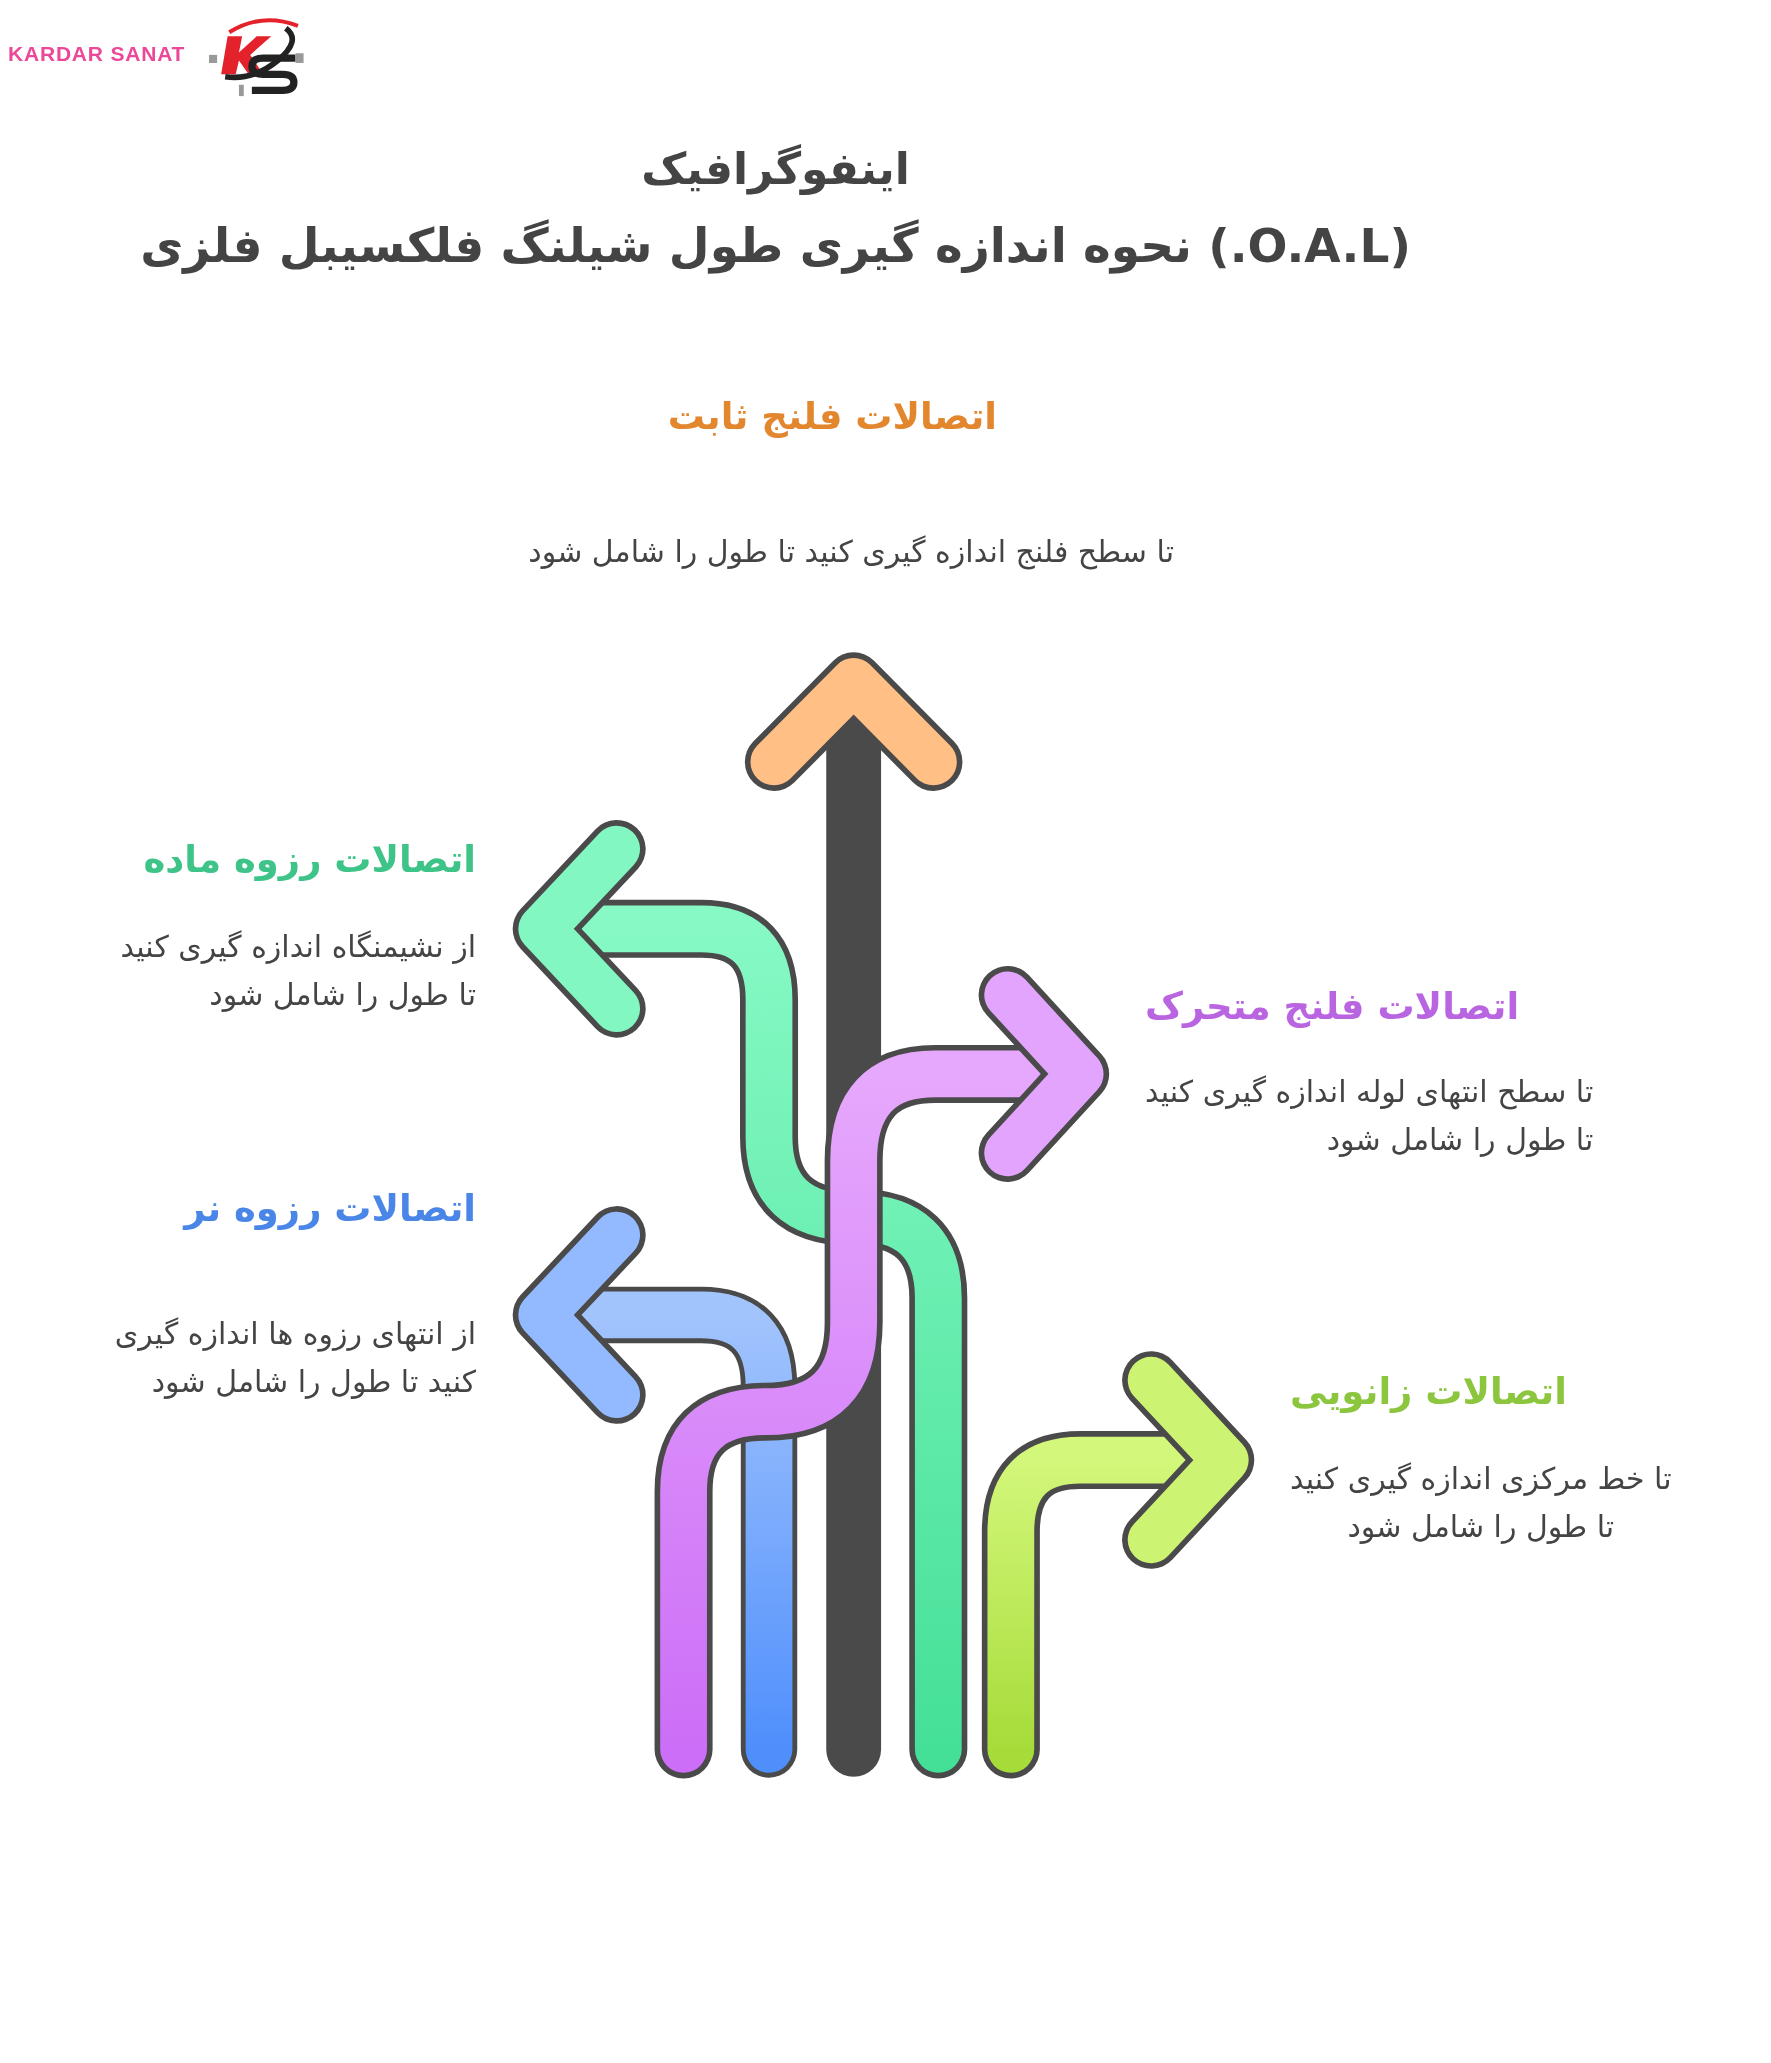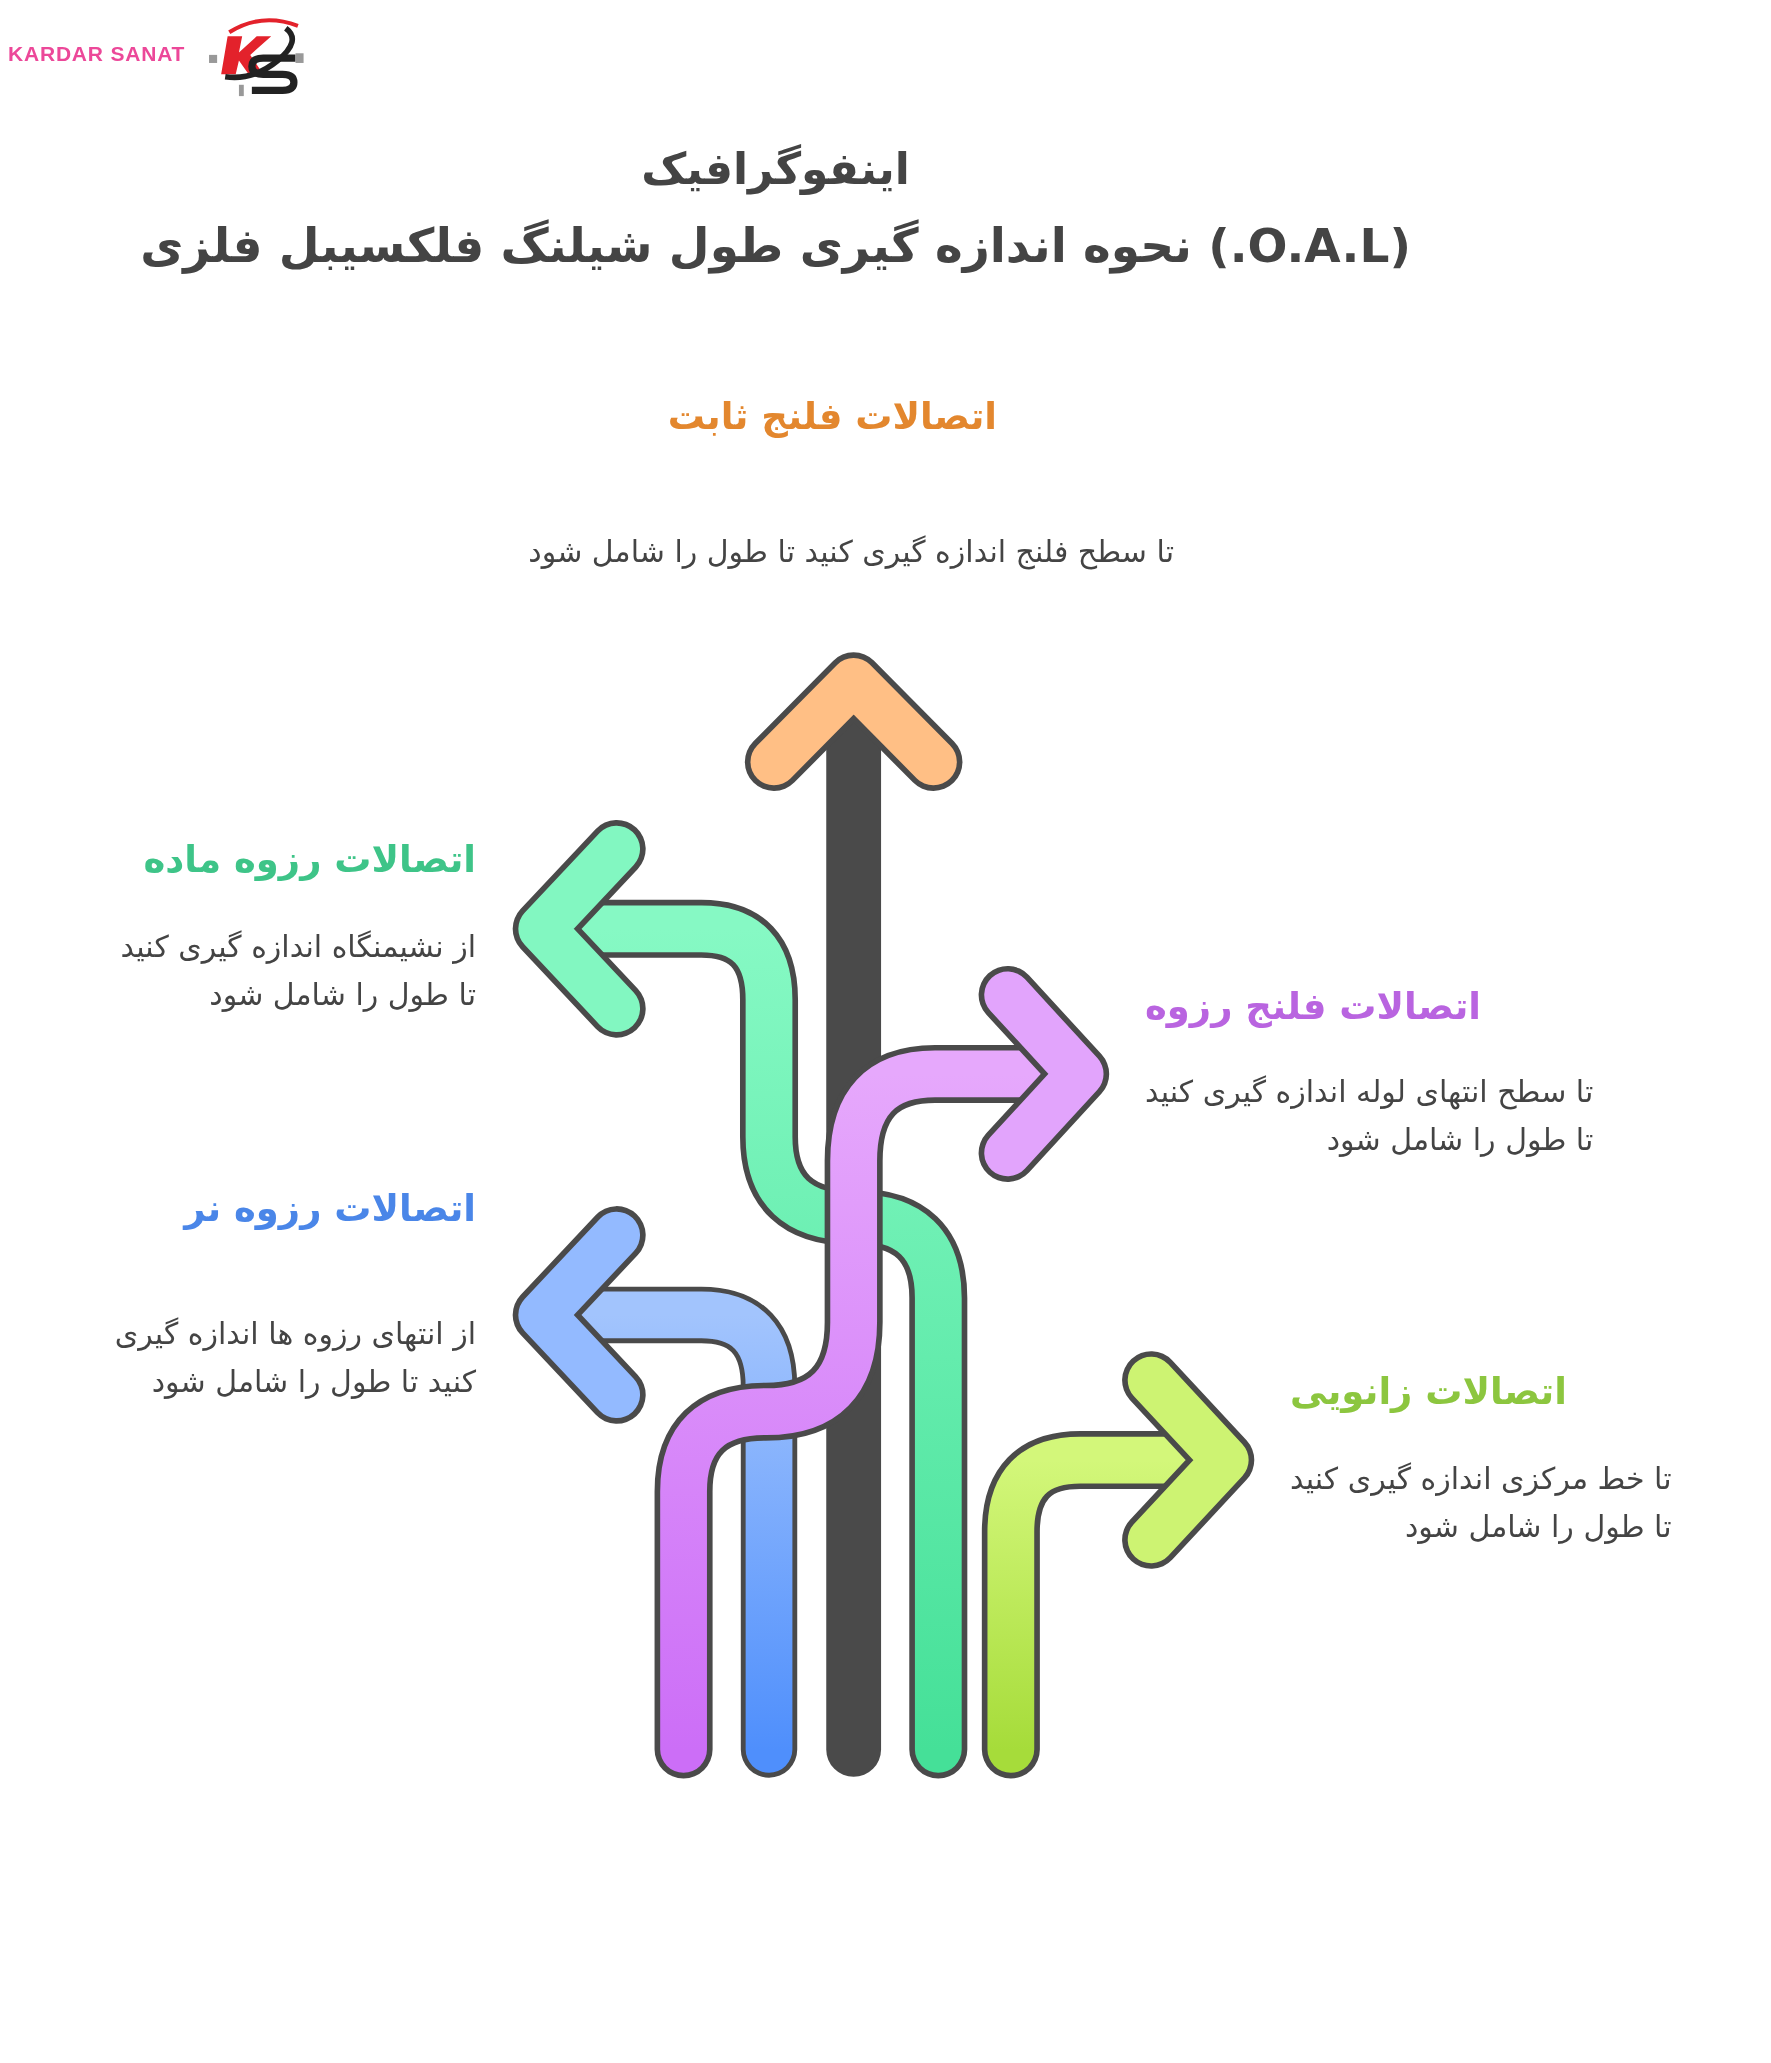--- a/index.html
+++ b/index.html
@@ -99,24 +99,24 @@
   </g>
 </svg>
 
 <div class="heading" style="right:774px; top:395px; color:#e3872e;margin-left:28px;">اتصالات فلنج ثابت</div>
 <div class="desc" style="right:597px; top:528px;">تا سطح فلنج اندازه گیری کنید تا طول را شامل شود</div>
 
 <div class="heading" style="right:1295px; top:838px; color:#3ec488;">اتصالات رزوه ماده</div>
 <div class="desc" style="right:1295px; top:923px;">از نشیمنگاه اندازه گیری کنید
 تا طول را شامل شود</div>
 
-<div class="heading" style="left:1145px; top:985px; color:#b964e0;">اتصالات فلنج رزوه</div>
+<div class="heading" style="left:1145px; top:985px; color:#b964e0;">اتصالات فلنج متحرک</div>
 <div class="desc" style="left:1145px; top:1068px;">تا سطح انتهای لوله اندازه گیری کنید
  تا طول را شامل شود</div>
 
 <div class="heading" style="right:1295px; top:1187px; color:#4a86e8;text-align:center;">اتصالات رزوه نر</div>
 <div class="desc" style="right:1295px; top:1310px;">از انتهای رزوه ها اندازه گیری
 کنید تا طول را شامل شود</div>
 
 <div class="heading" style="left:1290px; top:1370px; color:#8cc63f;">اتصالات زانویی</div>
-<div class="desc" style="left:1290px; top:1455px;">تا خط مرکزی اندازه گیری کنید
+<div class="desc" style="left:1290px; top:1455px;text-align:center;">تا خط مرکزی اندازه گیری کنید
 تا طول را شامل شود</div>
 
 
 </body></html>

